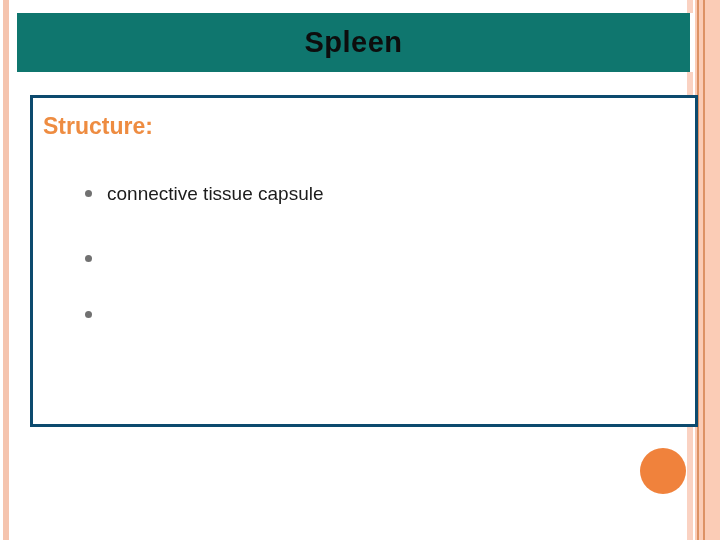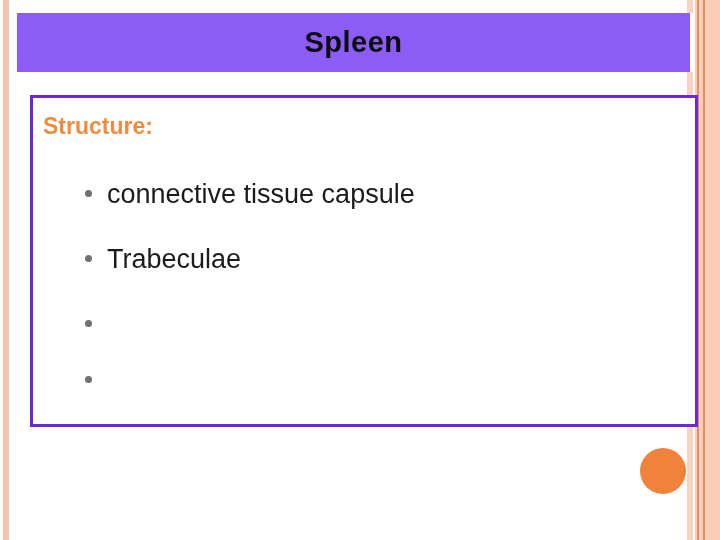--- a/index.html
+++ b/index.html
@@ -49,55 +49,55 @@
     position: absolute; left: 685px; top: 13px;
     width: 10px; height: 59px;
     background: #ffffff;
     z-index: 2;
   }
 
   
   .title-bar {
     position: absolute; left: 17px; top: 13px;
     width: 673px; height: 59px;
-    background: #8b5cf6;
+    background: #0f766e;
     display: flex; align-items: center; justify-content: center;
     z-index: 3;
   }
   .title-bar .title-text {
     font-size: 29px;
     font-weight: bold;
     color: #0d0d0d;
     letter-spacing: 0.5px;
   }
 
   
   .content-box {
     position: absolute; left: 30px; top: 95px;
     width: 662px; height: 326px;
     background: #ffffff;
-    border: 3px solid #6d28d9;
+    border: 3px solid #0c4a6e;
     z-index: 4;
   }
   .content-heading {
     margin: 15px 0 0 10px;
     font-size: 23px;
     font-weight: bold;
     color: #ee8c41;
   }
   .bullet-list {
     list-style: none;
     margin: 42px 0 0 0;
     padding: 0 10px 0 52px;
   }
   .bullet-list li {
     display: flex;
     align-items: flex-start;
     margin-bottom: 41px;
-    font-size: 27px;
+    font-size: 19px;
     line-height: 24px;
     color: #1c1c1c;
   }
   .bullet-dot {
     flex: 0 0 auto;
     width: 7px; height: 7px;
     border-radius: 50%;
     background: #717171;
     margin: 8px 15px 0 0;
   }
@@ -131,24 +131,20 @@
 
   <div class="content-box">
     <div class="content-heading">Structure:</div>
     <ul class="bullet-list">
 
         <li>
           <span class="bullet-dot"></span>
           <span>connective tissue capsule</span>
         </li>
 
-        <li>
-          <span class="bullet-dot"></span>
-          <span>Trabeculae</span>
-        </li>
 
         <li>
           <span class="bullet-dot"></span>
         </li>
 
         <li>
           <span class="bullet-dot"></span>
         </li>
       </ul>
   </div>

